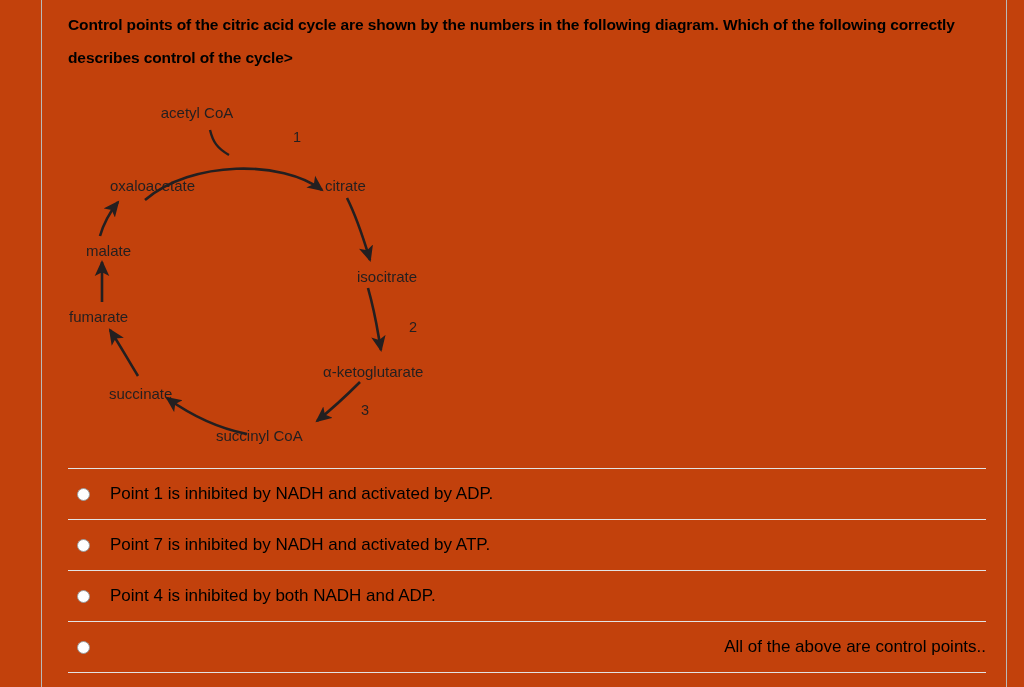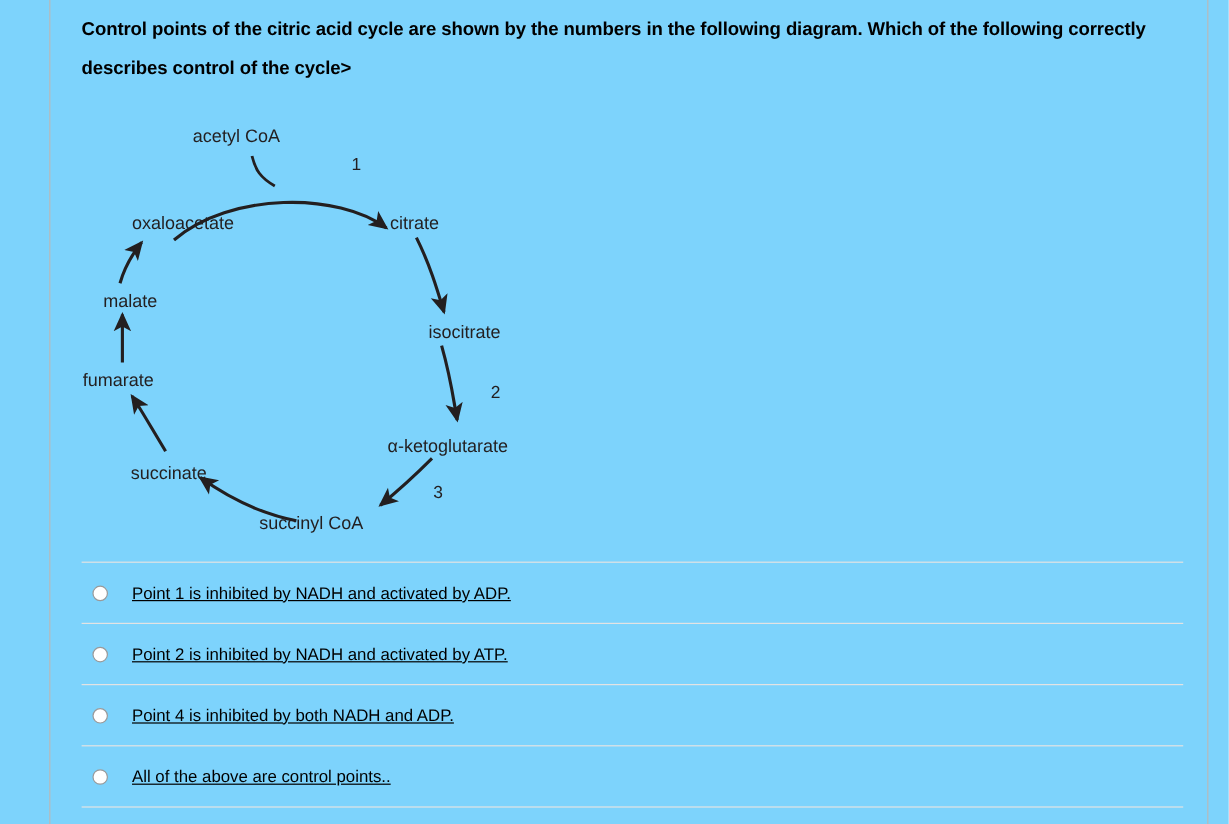--- a/index.html
+++ b/index.html
@@ -14,21 +14,21 @@
     font-family: "Liberation Sans", sans-serif;
     color: #000000;
     overflow: hidden;
     position: relative;
   }
   .page-frame {
     position: absolute;
     left: 0; top: 0;
     width: 1024px;
     height: 687px;
-    background: #7dd3fc;
+    background: #c2410c;
   }
   .border-left {
     position: absolute;
     left: 41px; top: 0;
     width: 1px;
     height: 687px;
     background: #b9b9b9;
   }
   .border-right {
     position: absolute;
@@ -82,38 +82,38 @@
   }
   .option-row {
     position: relative;
     height: 50px;
     border-top: 1px solid #e3e3e3;
     display: flex;
     align-items: center;
   }
   .option-row.last {
     border-bottom: 1px solid #e3e3e3;
+    justify-content: space-between;
   }
   .radio {
     width: 13px;
     height: 13px;
     min-width: 13px;
     border: 1px solid #9a9a9a;
     border-radius: 50%;
     background: #ffffff;
     margin-left: 9px;
     margin-right: 20px;
     box-sizing: border-box;
   }
   .option-label {
-    font-size: 14px;
+    font-size: 17px;
     color: #000000;
     line-height: 1.2;
     white-space: nowrap;
-    text-decoration: underline;
   }
 </style>
 </head>
 <body>
 
 <div class="page-frame">
 
   <div class="border-left"></div>
   <div class="border-right"></div>
 
@@ -175,21 +175,21 @@
 
     <div class="options">
 
       <div class="option-row">
         <span class="radio"></span>
         <span class="option-label">Point 1 is inhibited by NADH and activated by ADP.</span>
       </div>
 
       <div class="option-row">
         <span class="radio"></span>
-        <span class="option-label">Point 2 is inhibited by NADH and activated by ATP.</span>
+        <span class="option-label">Point 7 is inhibited by NADH and activated by ATP.</span>
       </div>
 
       <div class="option-row">
         <span class="radio"></span>
         <span class="option-label">Point 4 is inhibited by both NADH and ADP.</span>
       </div>
 
       <div class="option-row last">
         <span class="radio"></span>
         <span class="option-label">All of the above are control points..</span>

